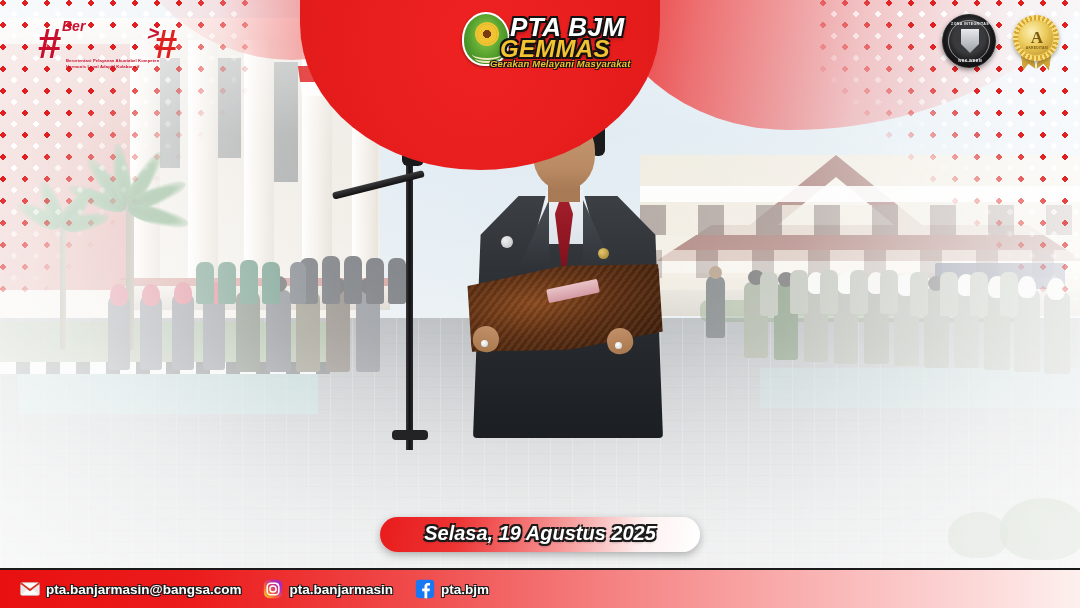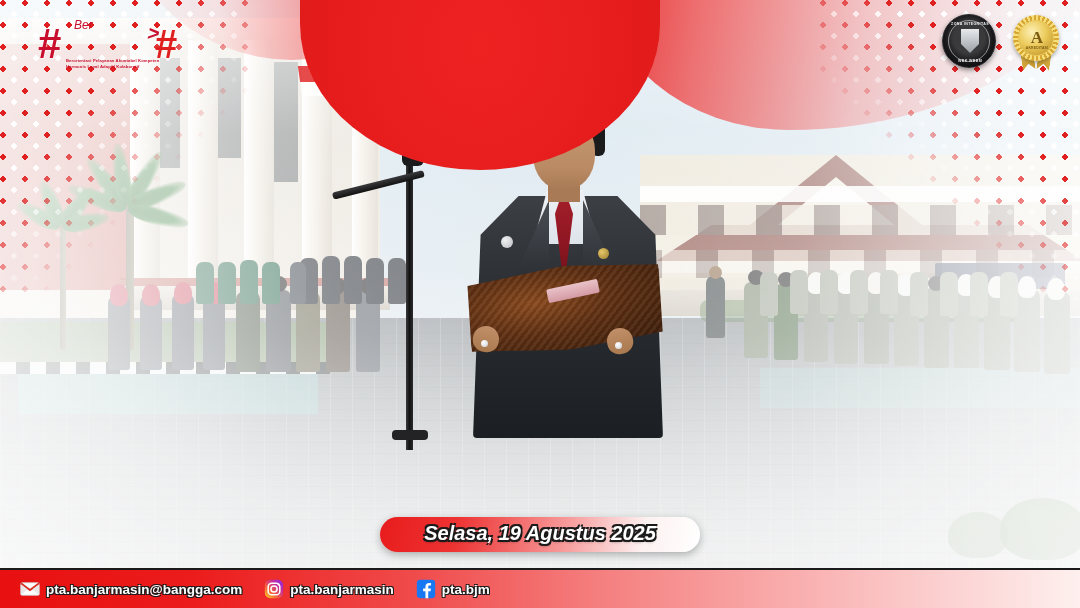--- a/index.html
+++ b/index.html
@@ -338,22 +338,22 @@
   
   .akhlak { position: absolute; left: 38px; top: 14px; width: 128px; height: 56px; }
   .akhlak .hash {
     position: absolute; left: 0; top: 6px;
     font-size: 42px; font-weight: 700; color: #c8102e;
     font-family: "Liberation Sans", sans-serif;
     letter-spacing: -2px;
     text-shadow: 1px 1px 0 rgba(255,255,255,.6);
   }
   .akhlak .ber {
-    position: absolute; left: 36px; top: 4px;
-    font-size: 12px; font-weight: 400; font-style: italic; color: #c8102e;
+    position: absolute; left: 24px; top: 4px;
+    font-size: 14px; font-weight: 700; font-style: italic; color: #c8102e;
   }
   .akhlak .word {
     position: absolute; left: 30px; top: 17px;
     font-size: 29px; font-weight: 700; color: #c8102e;
     letter-spacing: -1.2px;
     -webkit-text-stroke: .6px #c8102e;
   }
   .akhlak .arrow {
     position: absolute; left: 110px; top: 8px;
     font-size: 20px; font-weight: 700; color: #c8102e; transform: skewX(-12deg);
@@ -713,20 +713,30 @@
     <span class="hash">#</span>
     <span class="ber">Ber</span>
     <span class="arrow">&gt;</span>
     <span class="tag">Berorientasi Pelayanan Akuntabel Kompeten Harmonis Loyal Adaptif Kolaboratif</span>
   </div>
 
   <div class="bangga">
     <span class="hash2">#</span>
   </div>
 
+  <div class="gemmas">
+    <div class="gemmas-emblem">
+      <div class="gemmas-sun"></div>
+      <div class="gemmas-arc"></div>
+      <div class="gemmas-arc2"></div>
+    </div>
+    <span class="pta-bjm">PTA BJM</span>
+    <span class="gemmas-word">GEMMAS</span>
+    <span class="gemmas-sub">Gerakan Melayani Masyarakat</span>
+  </div>
 
   <div class="seal-black">
     <span class="seal-txt-top">ZONA INTEGRITAS</span>
     <div class="seal-shield"></div>
     <span class="seal-txt-bot">WBK WBBM</span>
   </div>
 
   <div class="medal-gold">
     <div class="medal-ribbon-l"></div>
     <div class="medal-ribbon-r"></div>
@@ -745,21 +755,21 @@
   <div class="footer">
 
 
     <div class="fitem">
       <svg class="ficon" viewBox="0 0 24 24">
         <rect x="1" y="4.5" width="22" height="15" rx="1.5" fill="#ffffff" stroke="#cfcfcf" stroke-width="1"></rect>
         <path d="M1 5.2l11 8 11-8" fill="none" stroke="#d93025" stroke-width="2.4"></path>
         <path d="M1 19.5V6.4l8 6z" fill="#e8e8e8"></path>
         <path d="M23 19.5V6.4l-8 6z" fill="#e8e8e8"></path>
       </svg>
-      <span class="ftext">pta.banjarmasin@bangga.com</span>
+      <span class="ftext">pta.banjarmasin@bangsa.com</span>
     </div>
 
 
     <div class="fitem">
       <svg class="ficon" viewBox="0 0 24 24">
         <defs>
           <linearGradient id="igg" x1="0" y1="1" x2="1" y2="0">
             <stop offset="0%" stop-color="#f9d423"></stop>
             <stop offset="35%" stop-color="#f5603a"></stop>
             <stop offset="70%" stop-color="#c32aa3"></stop>

